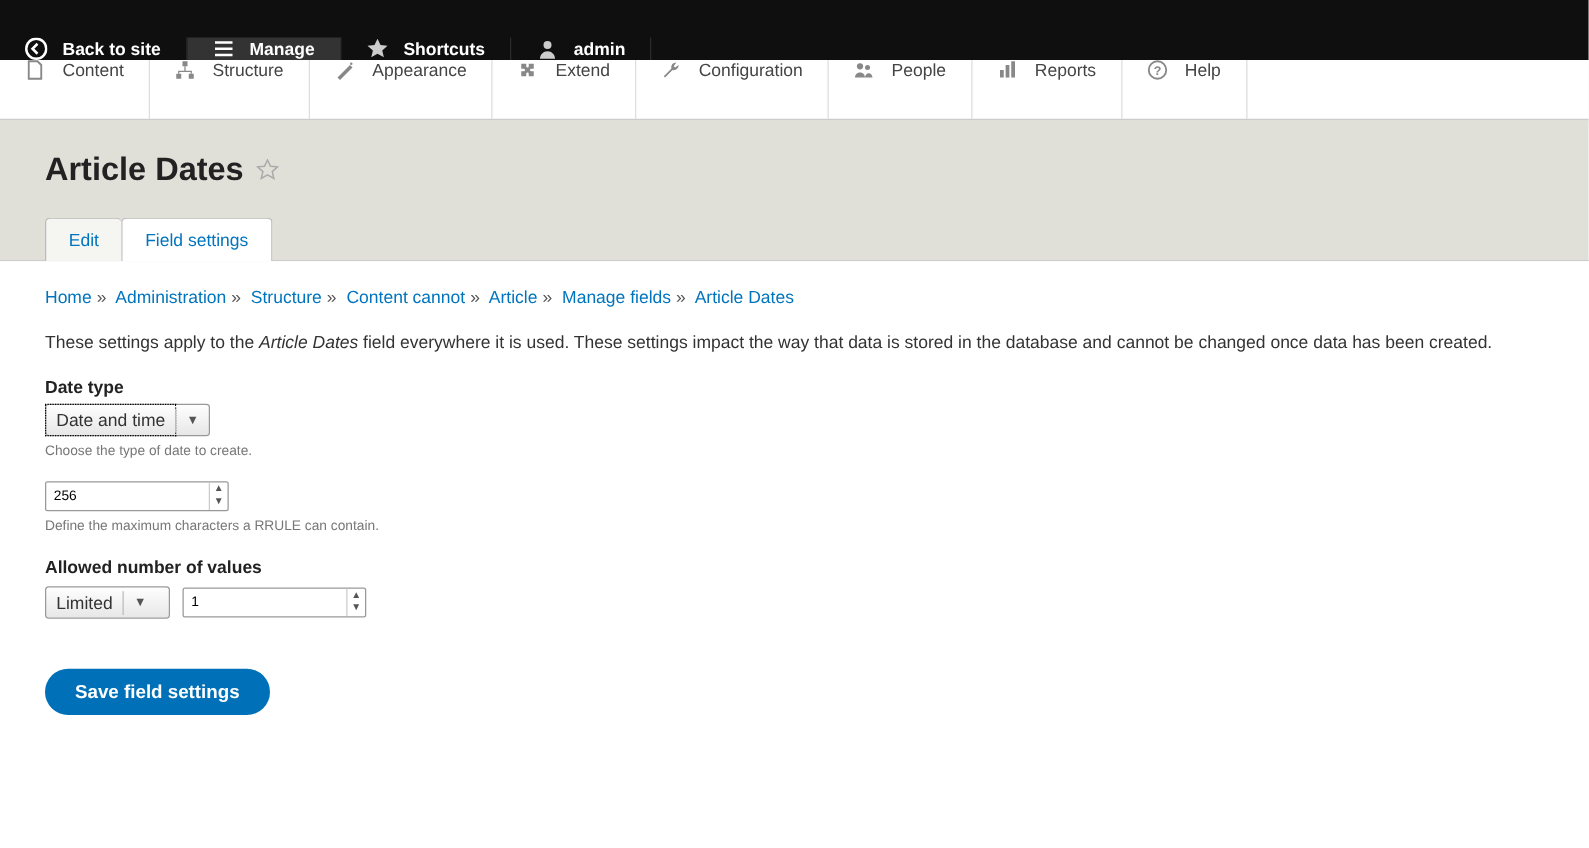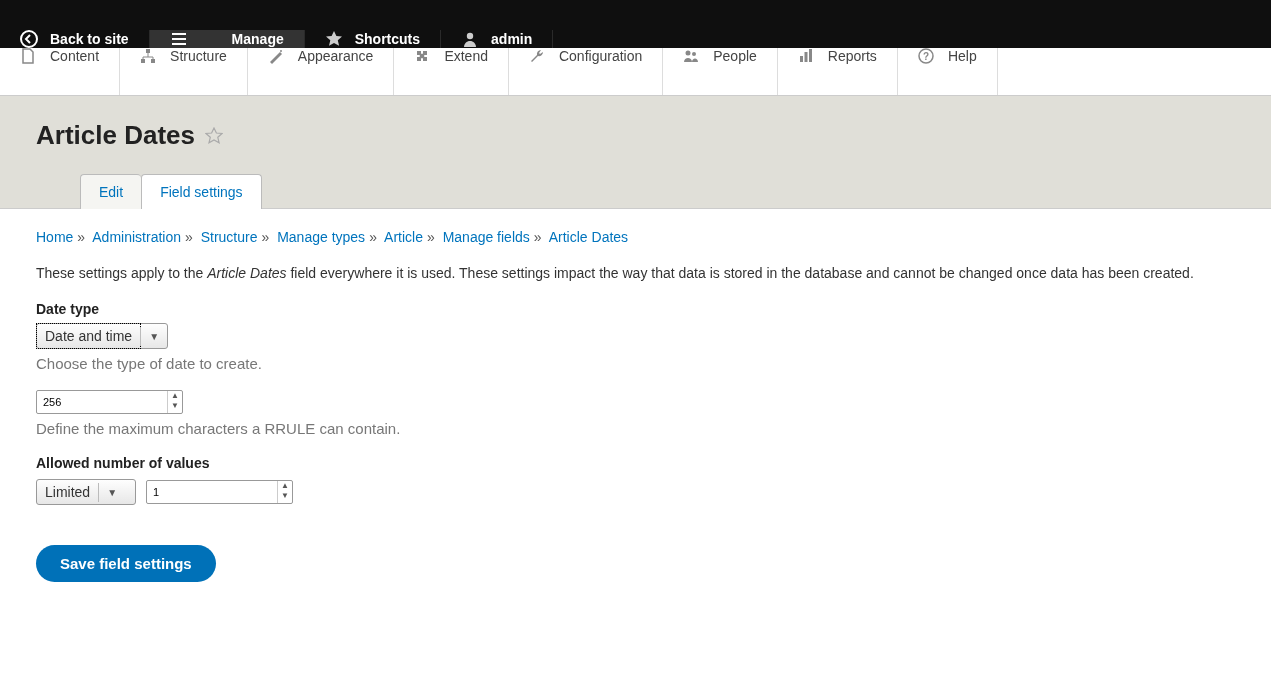--- a/index.html
+++ b/index.html
@@ -1,43 +1,43 @@
 <!DOCTYPE html>
 <html><head>
 <meta charset="utf-8">
 <style>
 * { box-sizing: border-box; margin: 0; padding: 0; }
 body { font-family: "Lucida Grande", "Lucida Sans Unicode", Verdana, sans-serif; font-size: 14px; color: #333; }
 .toolbar { background: #0f0f0f; height: 48px; display: flex; align-items: flex-end; }
 .toolbar-item { display: flex; align-items: center; padding: 0 20px; color: #fff; font-weight: bold; cursor: pointer; border-right: 1px solid #2a2a2a; }
-.toolbar-item.active { background: #333; gap: 32px; }
+.toolbar-item.active { background: #333; }
 .toolbar-item .ticon { margin-right: 12px; display:inline-flex; align-items:center; justify-content:center; }
 .admin-menu { background: #fff; border-bottom: 1px solid #ccc; box-shadow: 0 2px 2px rgba(0,0,0,0.08); height: 48px; display: flex; align-items:stretch; }
 .admin-menu .mitem { display:flex; padding: 0 20px; color:#444; cursor:pointer; border-right:1px solid #ddd; }
 .admin-menu .mitem .micon { margin-right:14px; color:#888; display:inline-flex; }
 .header-region { background: #e0dfd8; padding: 24px 36px 0 36px; border-bottom:1px solid #ccc; }
 .page-title { font-size: 26px; font-weight:bold; color:#222; display:flex; align-items:center; gap:10px; margin-bottom: 22px; }
 .star { color:#aaa; }
-.tabs { display:flex; gap:0;margin-left:44px; }
+.tabs { display:flex; gap:0; }
 .tab { padding: 9px 18px; border:1px solid #bbb; border-bottom:none; border-top-left-radius:4px; border-top-right-radius:4px; background:#f5f5f2; color:#0074bd; cursor:pointer; position:relative; top:1px; }
 .tab.active { background:#fff; }
 .tab:first-child { border-right:none; }
 .content { padding: 20px 36px; background:#fff; }
 .breadcrumb { font-size: 14px; margin-bottom: 20px; }
 .breadcrumb a { color:#0074bd; text-decoration:none; }
 .breadcrumb .sep { color:#555; padding: 0 4px; }
 .intro { margin-bottom: 20px; }
 .intro em { font-style: italic; }
 .field { margin-bottom: 18px; }
 .field-label { font-weight:bold; color:#222; margin-bottom: 6px; display:block; }
 .select-wrap { display:inline-flex; align-items:center; border:1px solid #999; background:linear-gradient(#fefefe,#e7e7e7); border-radius:3px; }
 .select-wrap.focused .select-text { outline: 1px dotted #000; }
 .select-text { padding: 4px 8px; }
 .select-caret { border-left:1px solid #bbb; padding: 4px 8px; font-size:10px; color:#555; }
-.help-text { color:#777; font-size:15px; margin-top:6px; }
+.help-text { color:#777; font-size:11px; margin-top:6px; }
 .number-input { display:inline-flex; align-items:stretch; border:1px solid #999; background:#fff; border-radius:2px; height:24px; }
 .number-input input { border:none; padding:2px 6px; width:130px; font-size:11px; outline:none; background:transparent; }
 .number-input .spinners { display:flex; flex-direction:column; border-left:1px solid #ccc; }
 .number-input .spinners span { font-size:8px; line-height:8px; padding:1px 3px; color:#555; cursor:pointer; }
 .allowed-row { display:flex; gap:10px; align-items:center; margin-top:8px; }
 .save-btn { margin-top: 22px; background:#0071b8; color:#fff; border:none; border-radius:20px; padding:10px 24px; font-weight:bold; font-size:15px; cursor:pointer; }
 svg { display:block; }
 </style>
 </head>
 <body>
@@ -168,21 +168,21 @@
     <div class="tab"><span>Edit</span></div>
     <div class="tab active"><span>Field settings</span></div>
   </div>
 </div>
 
 <div class="content">
   <div class="breadcrumb">
     <a href="#">Home</a><span class="sep">»</span>
     <a href="#">Administration</a><span class="sep">»</span>
     <a href="#">Structure</a><span class="sep">»</span>
-    <a href="#">Manage types</a><span class="sep">»</span>
+    <a href="#">Content cannot</a><span class="sep">»</span>
     <a href="#">Article</a><span class="sep">»</span>
     <a href="#">Manage fields</a><span class="sep">»</span>
     <a href="#">Article Dates</a>
   </div>
 
   <p class="intro">
     <span>These settings apply to the </span><em>Article Dates</em><span> field everywhere it is used. These settings impact the way that data is stored in the database and cannot be changed once data has been created.</span>
   </p>
 
   <div class="field">

